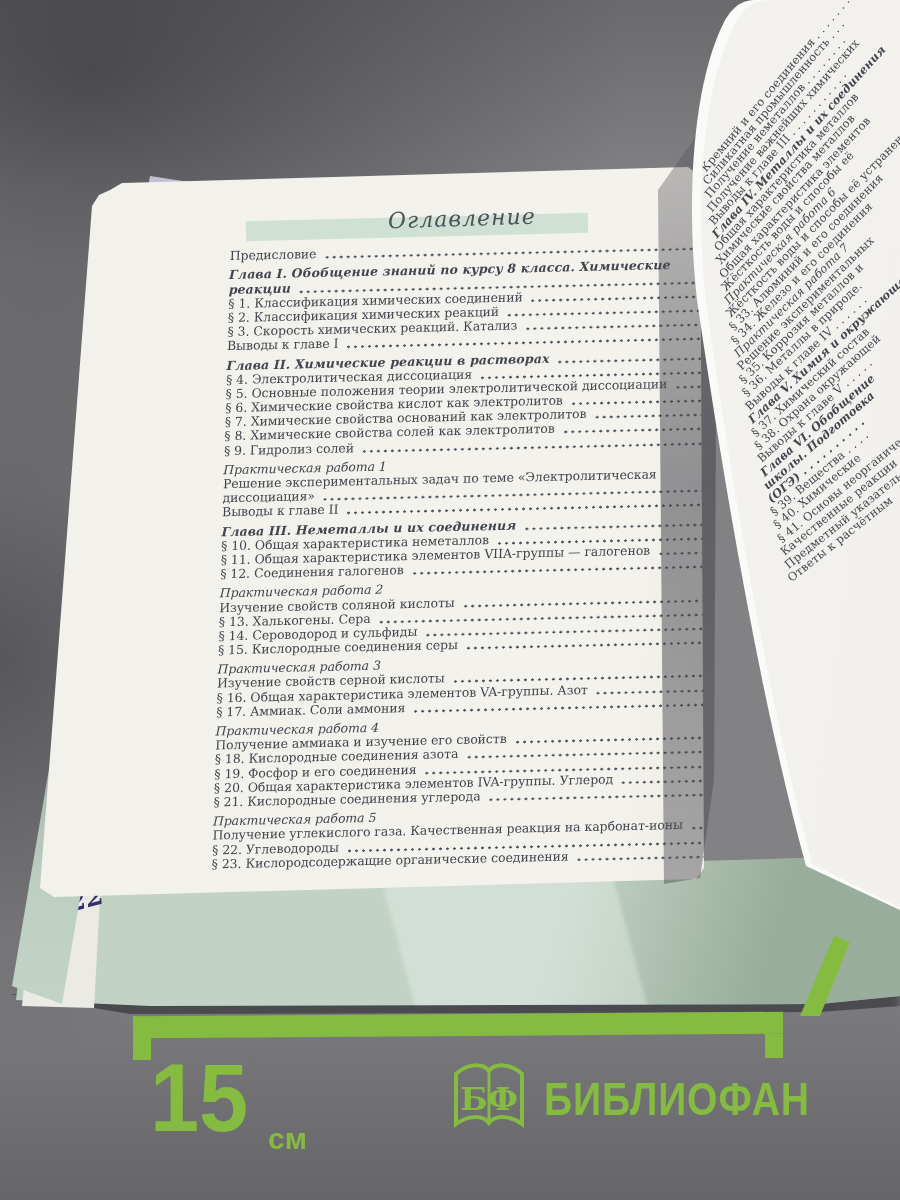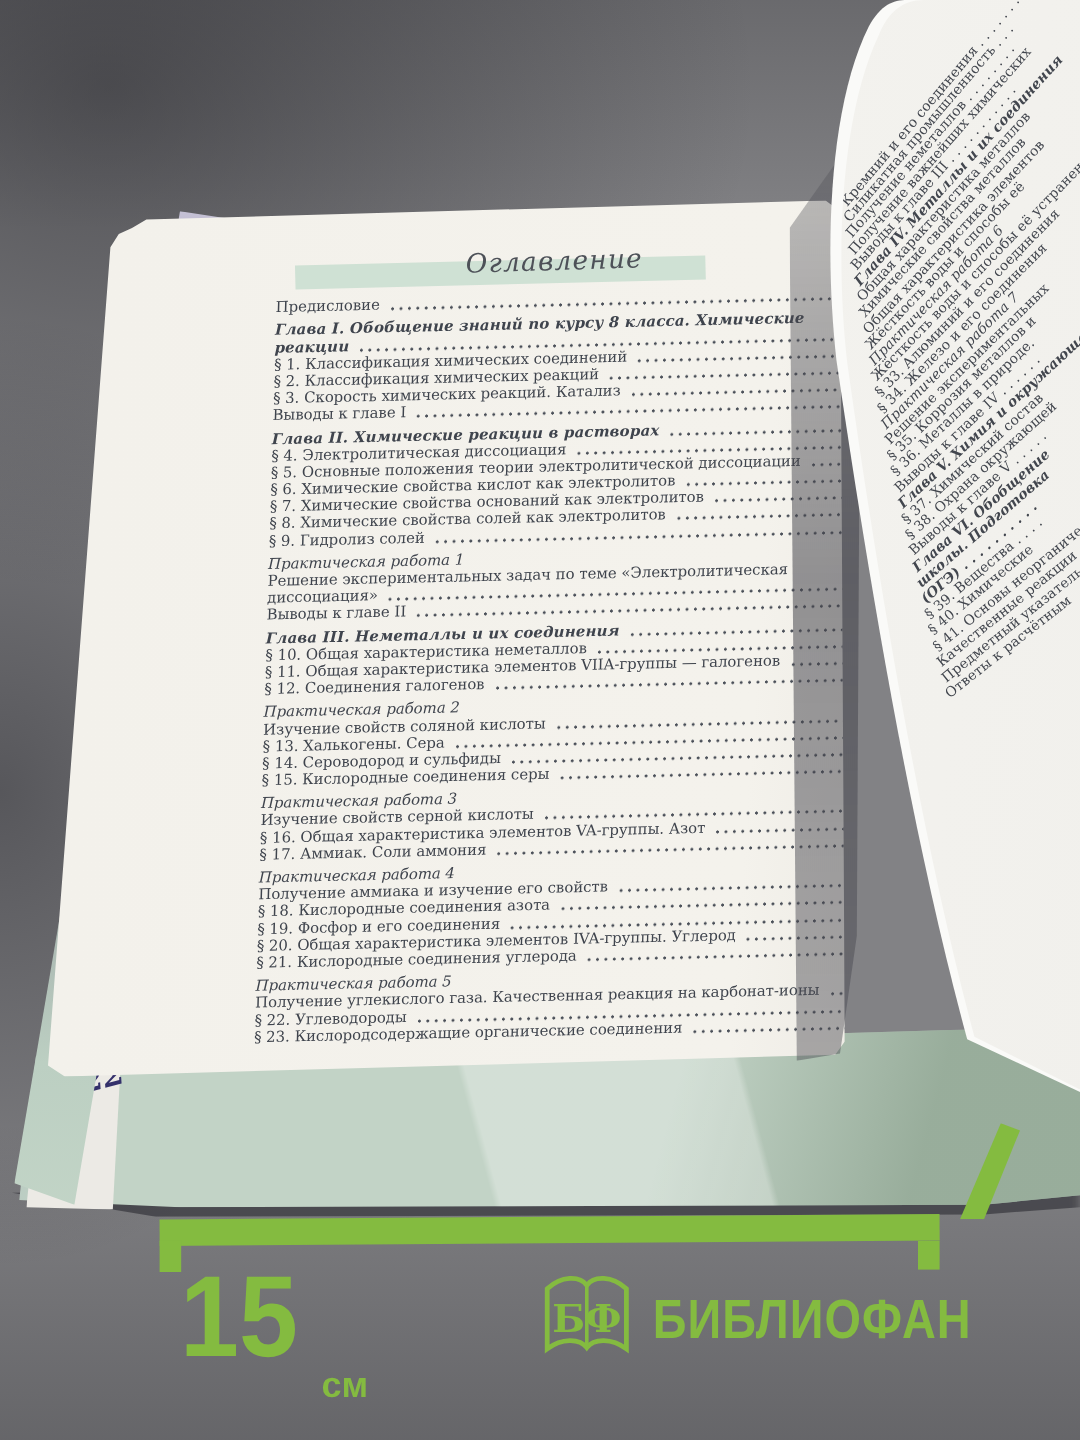--- a/index.html
+++ b/index.html
@@ -97,21 +97,21 @@
   .tick-r{left:765px;top:1034px;width:18px;height:24px;}
   .ruler-slant{
     clip-path:polygon(800px 1016px,834px 936px,850px 942px,820px 1016px);
   }
   .ruler-num{
     left:150px;top:1050px;font-family:"Liberation Sans",sans-serif;
     font-size:96px;line-height:1;font-weight:bold;color:#84bb40;transform:scaleX(.92);transform-origin:0 0;
   }
   .ruler-unit{
     left:268px;top:1122px;font-family:"Liberation Sans",sans-serif;
-    font-size:30px;font-weight:bold;color:#84bb40;margin-top:16px;
+    font-size:30px;font-weight:bold;color:#84bb40;
   }
   .brand-icon{left:450px;top:1058px;width:78px;height:84px;}
   .brand-name{
     left:544px;top:1072px;font-family:"Liberation Sans",sans-serif;
     font-size:46px;font-weight:bold;color:#84bb40;letter-spacing:1px;
     transform:scaleX(.85);transform-origin:0 0;white-space:nowrap;
   }
 </style>
 </head>
 <body>

